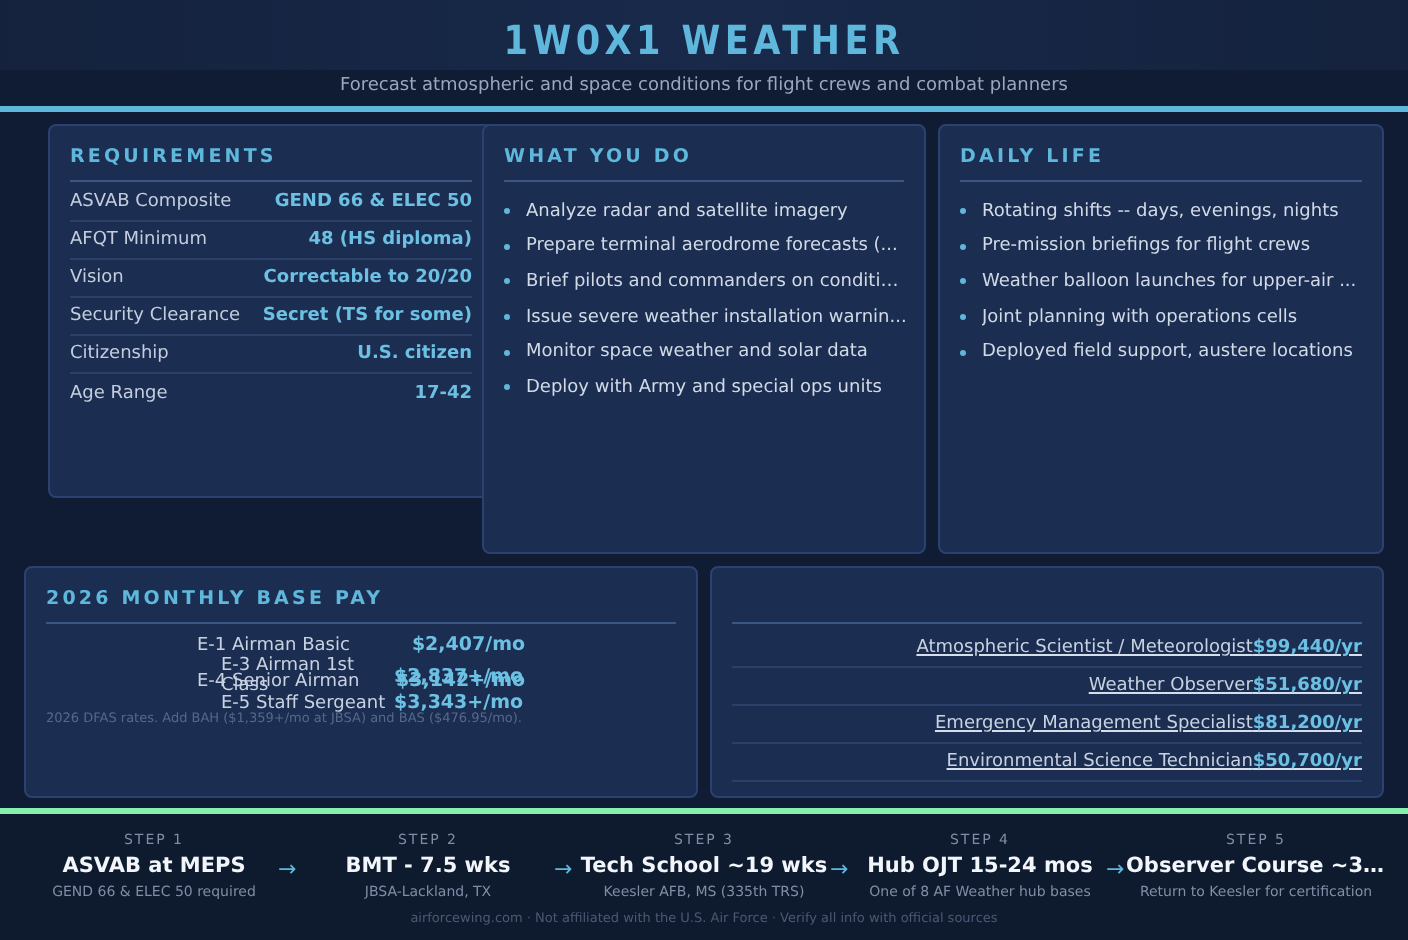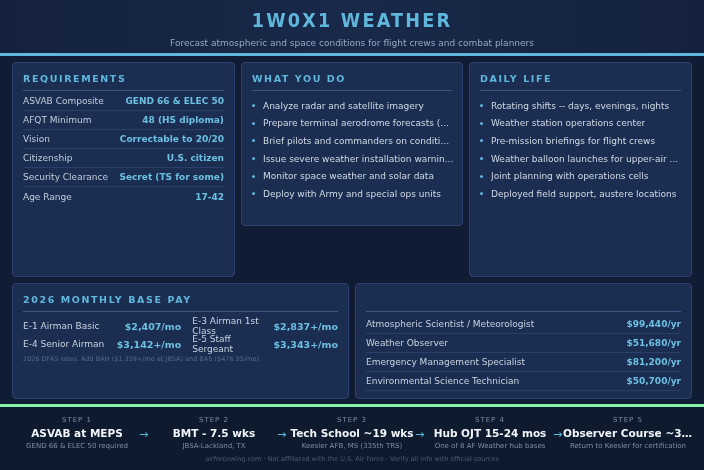--- a/index.html
+++ b/index.html
@@ -4,21 +4,21 @@
 <style>
   * { box-sizing: border-box; margin: 0; padding: 0; }
   html, body { width: 704px; height: 470px; overflow: hidden; }
   body {
     background: #0f1c33;
     font-family: "DejaVu Sans", "Liberation Sans", sans-serif;
     color: #d6deea;
     position: relative;
   }
   .header {
-    position: absolute; left: 0; top: 0; width: 704px; height: 53px;
+    position: absolute; left: 0; top: 0; width: 704px; height: 35px;
     background: linear-gradient(90deg, #14223d 0%, #18294a 50%, #14223d 100%);
     text-align: center;
   }
   .title {
     position: absolute; left: 0; right: 0; top: 8px;
     font-family: "DejaVu Sans", sans-serif;
     font-size: 20px; font-weight: bold; letter-spacing: 2.5px;
     color: #5fb8dc; transform: scaleX(0.88);
   }
   .subtitle {
@@ -61,35 +61,35 @@
     white-space: nowrap; overflow: hidden; text-overflow: ellipsis;
     display: flex; align-items: center;
   }
   .bullet {
     display: inline-block; width: 3px; height: 3px; border-radius: 50%;
     background: #5fb8dc; margin-right: 8px; flex: 0 0 3px;
   }
   .bullet-text { overflow: hidden; text-overflow: ellipsis; white-space: nowrap; }
   
   .pay-grid { position: absolute; left: 10px; right: 10px; top: 33px; }
-  .pay-row { display: flex; height: 18px; align-items: center; }
+  .pay-row { display: flex; height: 18px; align-items: center; flex-direction: column; }
   .pay-cell { display: flex; justify-content: space-between; align-items: center; }
   .pay-cell.c1 { width: 164px; }
   .pay-cell.c2 { width: 164px; margin-left: 0px; }
   .pay-label { font-size: 9px; color: #c9d2e0; }
   .pay-value { font-size: 9.5px; font-weight: bold; color: #6cc0e2; }
   .pay-note {
     position: absolute; left: 10px; top: 71px;
     font-size: 6.5px; color: #56688a;
   }
   
   .civ-list { position: absolute; left: 10px; right: 10px; top: 31px; }
   .civ-row {
-    height: 19px; display: flex; justify-content: space-between; align-items: center;
-    border-bottom: 1px solid #2a4068; font-size: 9px;
+    height: 19px; display: flex; justify-content: flex-end; align-items: center;
+    border-bottom: 1px solid #2a4068; font-size: 9px; text-decoration: underline;
   }
   .civ-label { color: #c9d2e0; }
   .civ-value { color: #6cc0e2; font-weight: bold; }
   
   .steps {
     position: absolute; left: 0; top: 404px; width: 704px; height: 86px;
     background: #0e1a2e;
     border-top: 3px solid #86efac;
   }
   .step {
@@ -114,52 +114,52 @@
 </style>
 </head>
 <body>
 
 <div class="header">
   <div class="title">1W0X1 WEATHER</div>
   <div class="subtitle">Forecast atmospheric and space conditions for flight crews and combat planners</div>
 </div>
 <div class="accent-bar"></div>
 
-<div class="card" style="left:12px; top:62px; width:223px; height:215px;">
+<div class="card" style="left:24px; top:62px; width:223px; height:187px;">
   <div class="card-title">REQUIREMENTS</div>
   <div class="card-rule"></div>
   <div class="req-list">
     <div class="req-row">
       <span class="req-label">ASVAB Composite</span>
       <span class="req-value">GEND 66 &amp; ELEC 50</span>
     </div>
     <div class="req-row">
       <span class="req-label">AFQT Minimum</span>
       <span class="req-value">48 (HS diploma)</span>
     </div>
     <div class="req-row">
       <span class="req-label">Vision</span>
       <span class="req-value">Correctable to 20/20</span>
     </div>
     <div class="req-row">
+      <span class="req-label">Security Clearance</span>
+      <span class="req-value">Secret (TS for some)</span>
+    </div>
+    <div class="req-row">
       <span class="req-label">Citizenship</span>
       <span class="req-value">U.S. citizen</span>
     </div>
     <div class="req-row">
-      <span class="req-label">Security Clearance</span>
-      <span class="req-value">Secret (TS for some)</span>
-    </div>
-    <div class="req-row">
       <span class="req-label">Age Range</span>
       <span class="req-value">17-42</span>
     </div>
   </div>
 </div>
 
-<div class="card" style="left:241px; top:62px; width:222px; height:164px;">
+<div class="card" style="left:241px; top:62px; width:222px; height:215px;">
   <div class="card-title">WHAT YOU DO</div>
   <div class="card-rule"></div>
   <ul class="bullet-list">
     <li>
         <span class="bullet"></span>
         <span class="bullet-text">Analyze radar and satellite imagery</span>
       </li>
     <li>
         <span class="bullet"></span>
         <span class="bullet-text">Prepare terminal aerodrome forecasts (...</span>
@@ -183,24 +183,20 @@
   </ul>
 </div>
 
 <div class="card" style="left:469px; top:62px; width:223px; height:215px;">
   <div class="card-title">DAILY LIFE</div>
   <div class="card-rule"></div>
   <ul class="bullet-list">
     <li>
         <span class="bullet"></span>
         <span class="bullet-text">Rotating shifts -- days, evenings, nights</span>
-      </li>
-    <li>
-        <span class="bullet"></span>
-        <span class="bullet-text">Weather station operations center</span>
       </li>
     <li>
         <span class="bullet"></span>
         <span class="bullet-text">Pre-mission briefings for flight crews</span>
       </li>
     <li>
         <span class="bullet"></span>
         <span class="bullet-text">Weather balloon launches for upper-air ...</span>
       </li>
     <li>

